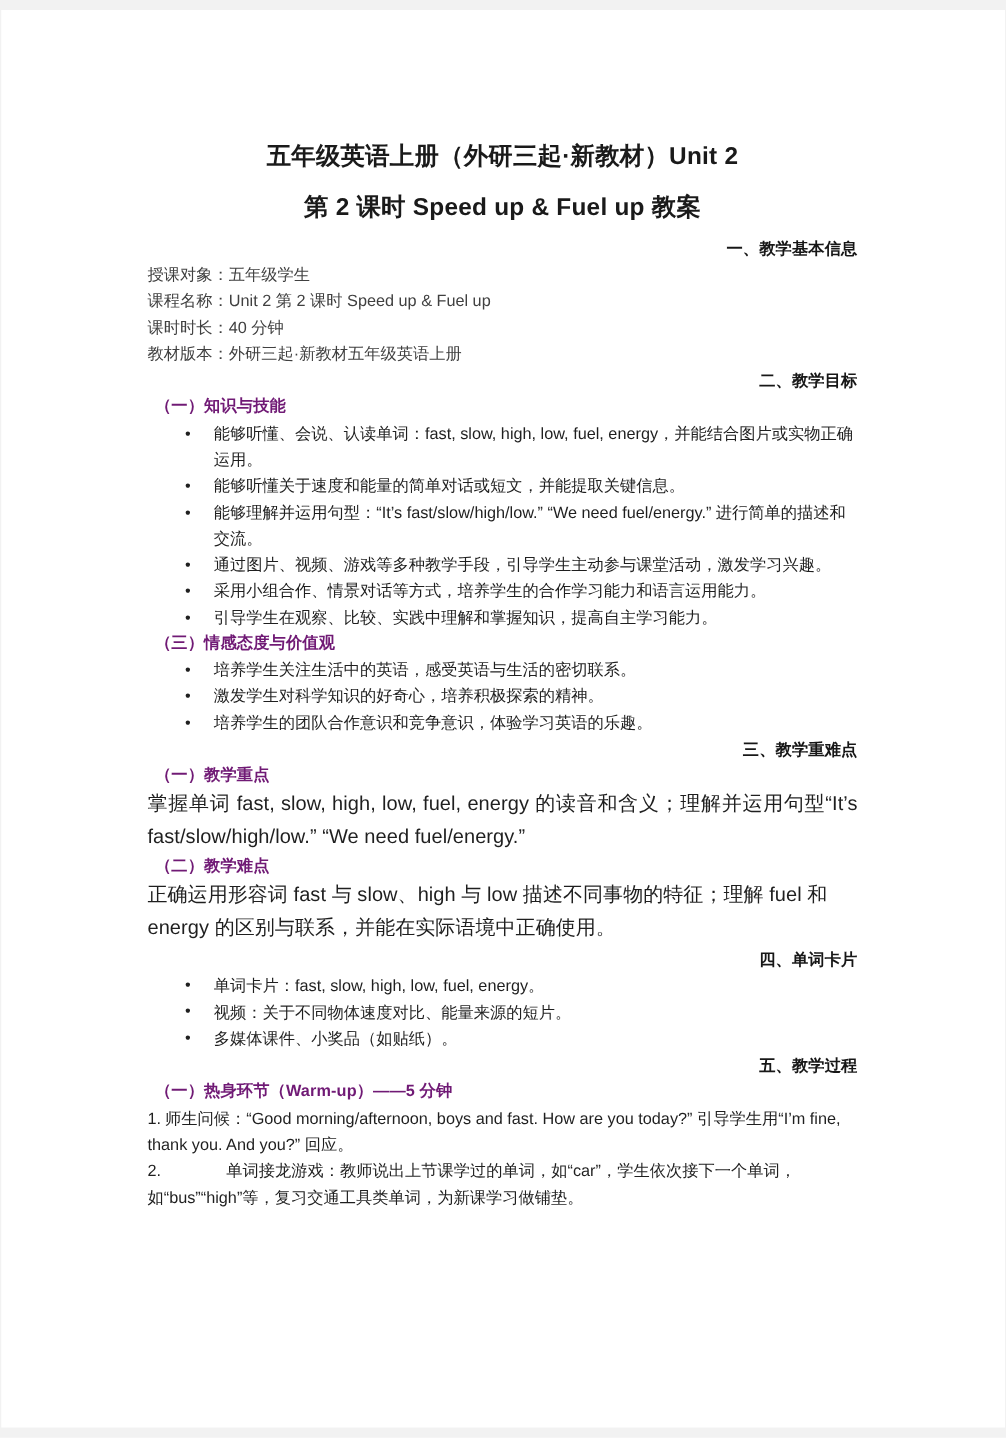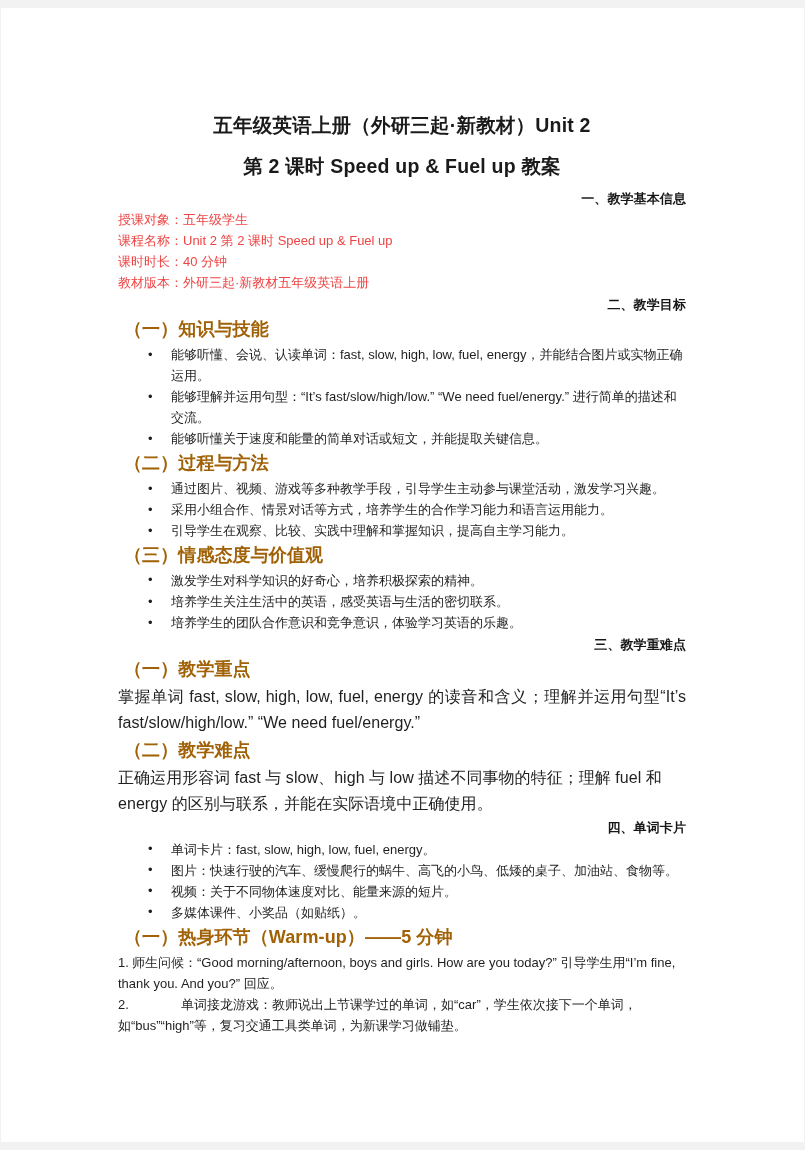--- a/index.html
+++ b/index.html
@@ -47,43 +47,43 @@
   .h-level1 {
     font-size: 13px;
     font-weight: bold;
     color: #171717;
     margin-top: 10px;
     line-height: 1.55;
     letter-spacing: 0.1px;
     text-align: right;
   }
   .h-level2 {
-    font-size: 18px;
+    font-size: 13px;
     font-weight: bold;
-    color: #a16207;
+    color: #701a75;
     margin-left: 6px;
     line-height: 1.6;
     letter-spacing: 0.1px;
   }
   .h-level1.tight { margin-top: 2px; }
 
   
   .para {
     font-size: 16px;
     color: #1f1f1f;
     line-height: 1.62;
     letter-spacing: 0.05px;
   }
   .para.justify {
     text-align: justify;
     text-justify: inter-character;
   }
   .info-line {
     font-size: 13px;
-    color: #ef4444;
+    color: #404040;
     line-height: 1.62;
   }
 
   
   .blist {
     list-style: none;
     margin: 0;
     padding: 0;
   }
   .blist li {
@@ -136,54 +136,53 @@
     </div>
     <div class="info-line">
       <span>教材版本：</span><span>外研三起·新教材五年级英语上册</span>
     </div>
 
     <div class="h-level1 tight">二、教学目标</div>
 
     <div class="h-level2">（一）知识与技能</div>
     <ul class="blist">
       <li>能够听懂、会说、认读单词：fast, slow, high, low, fuel, energy，并能结合图片或实物正确运用。</li>
+      <li>能够听懂关于速度和能量的简单对话或短文，并能提取关键信息。</li>
       <li>能够理解并运用句型：“It’s fast/slow/high/low.” “We need fuel/energy.” 进行简单的描述和交流。</li>
-      <li>能够听懂关于速度和能量的简单对话或短文，并能提取关键信息。</li>
     </ul>
 
-    <div class="h-level2">（二）过程与方法</div>
     <ul class="blist">
       <li>通过图片、视频、游戏等多种教学手段，引导学生主动参与课堂活动，激发学习兴趣。</li>
       <li>采用小组合作、情景对话等方式，培养学生的合作学习能力和语言运用能力。</li>
       <li>引导学生在观察、比较、实践中理解和掌握知识，提高自主学习能力。</li>
     </ul>
 
     <div class="h-level2">（三）情感态度与价值观</div>
     <ul class="blist">
+      <li>培养学生关注生活中的英语，感受英语与生活的密切联系。</li>
       <li>激发学生对科学知识的好奇心，培养积极探索的精神。</li>
-      <li>培养学生关注生活中的英语，感受英语与生活的密切联系。</li>
       <li>培养学生的团队合作意识和竞争意识，体验学习英语的乐趣。</li>
     </ul>
 
     <div class="h-level1 tight">三、教学重难点</div>
     <div class="h-level2">（一）教学重点</div>
     <div class="para justify">掌握单词 fast, slow, high, low, fuel, energy 的读音和含义；理解并运用句型“It’s fast/slow/high/low.” “We need fuel/energy.”</div>
     <div class="h-level2">（二）教学难点</div>
     <div class="para">正确运用形容词 fast 与 slow、high 与 low 描述不同事物的特征；理解 fuel 和 energy 的区别与联系，并能在实际语境中正确使用。</div>
 
     <div class="h-level1 tight">四、单词卡片</div>
     <ul class="blist">
       <li>单词卡片：fast, slow, high, low, fuel, energy。</li>
-      <li>图片：快速行驶的汽车、缓慢爬行的蜗牛、高飞的小鸟、低矮的桌子、加油站、食物等。</li>
       <li>视频：关于不同物体速度对比、能量来源的短片。</li>
       <li>多媒体课件、小奖品（如贴纸）。</li>
     </ul>
 
+    <div class="h-level1 tight">五、教学过程</div>
     <div class="h-level2">（一）热身环节（Warm-up）——5 分钟</div>
     <div class="nitem">
-      <span class="ntab narrow">1.</span><span>师生问候：“Good morning/afternoon, boys and girls. How are you today?” 引导学生用“I’m fine, thank you. And you?” 回应。</span>
+      <span class="ntab narrow">1.</span><span>师生问候：“Good morning/afternoon, boys and fast. How are you today?” 引导学生用“I’m fine, thank you. And you?” 回应。</span>
     </div>
     <div class="nitem">
       <span class="ntab">2.</span><span>单词接龙游戏：教师说出上节课学过的单词，如“car”，学生依次接下一个单词，如“bus”“high”等，复习交通工具类单词，为新课学习做铺垫。</span>
     </div>
 
   </div>
 </div>
 
 </body></html>

